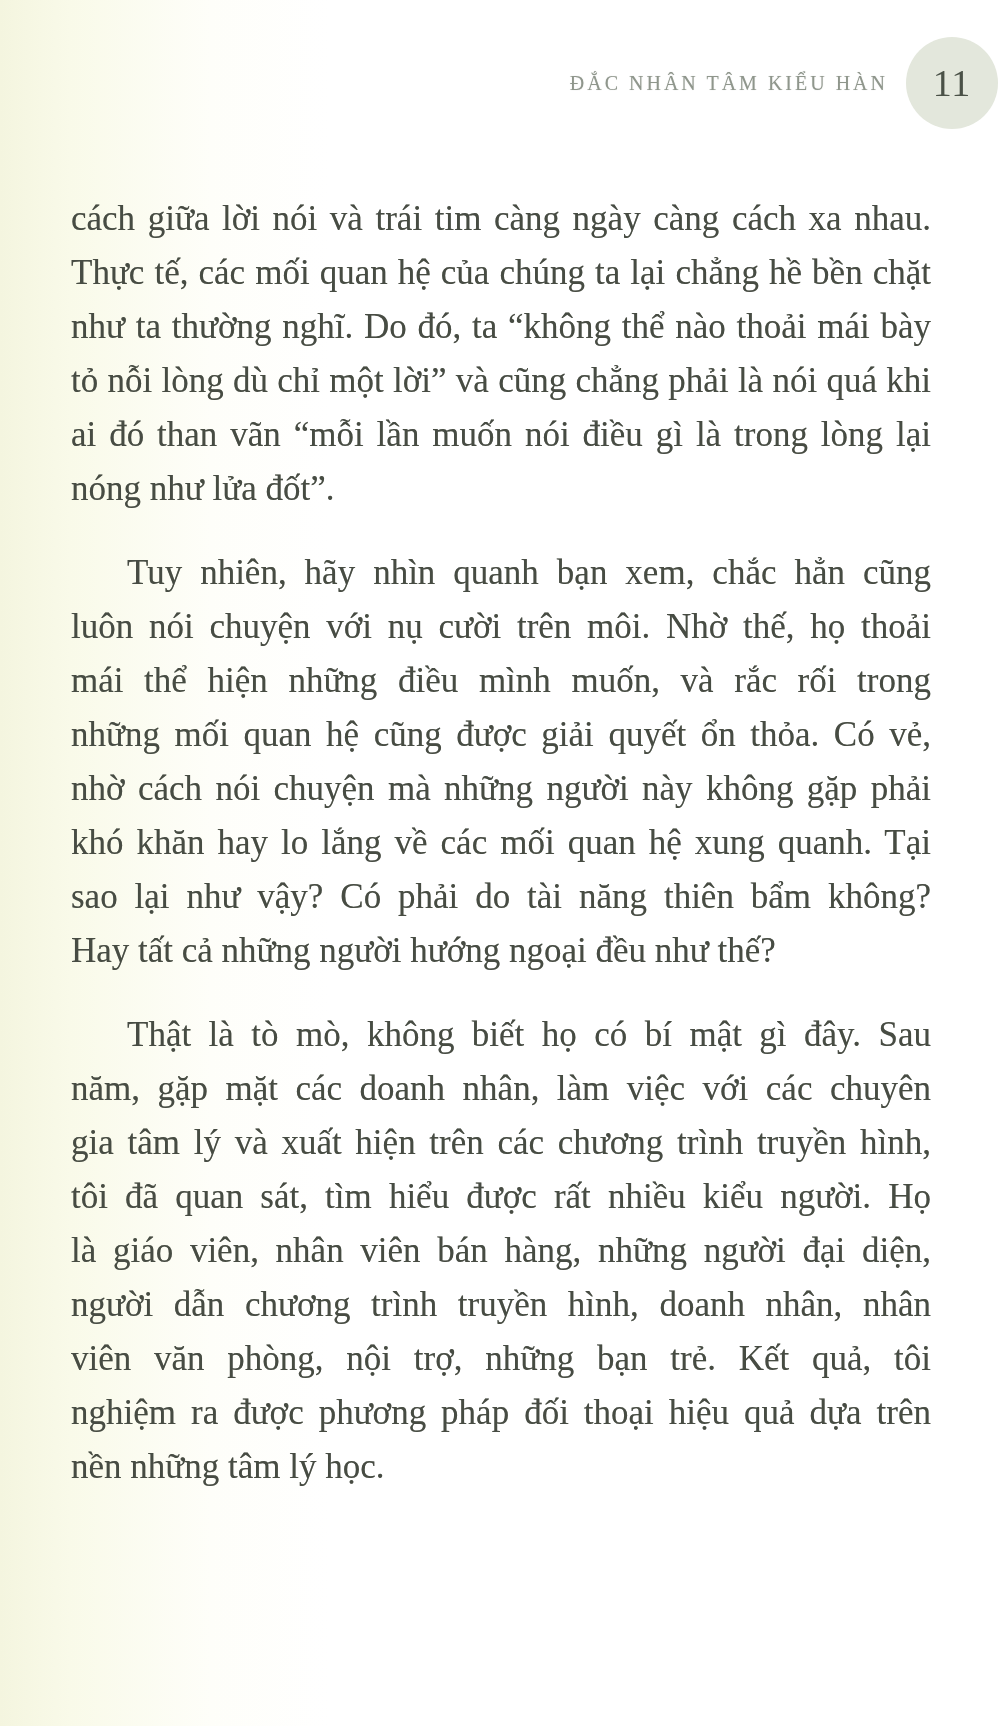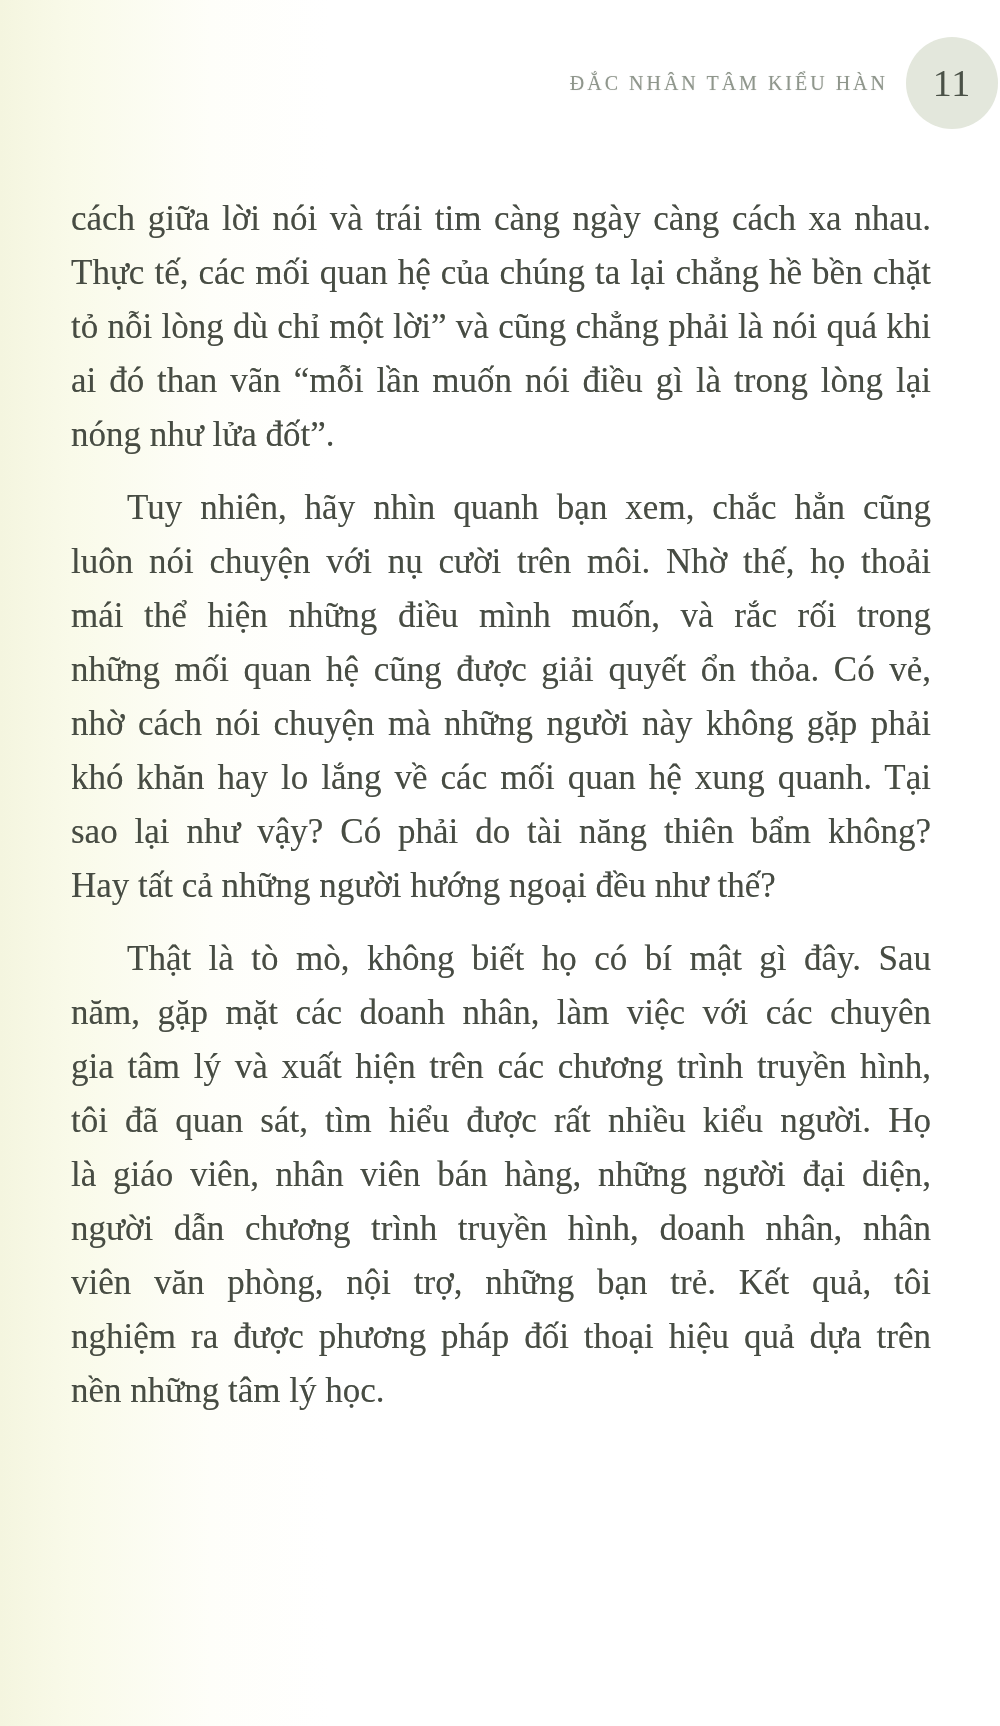--- a/index.html
+++ b/index.html
@@ -54,21 +54,21 @@
   .text-block {
     position: absolute;
     top: 192px;
     left: 71px;
     width: 860px;
     color: var(--ink);
     font-size: 35px;
     line-height: 54px;
     text-shadow: 0 0 0.6px rgba(70,75,64,0.45);
   }
-  .para + .para { margin-top: 19px; }
+  .para + .para { margin-top: 30px; }
   .line {
     text-align: justify;
     text-align-last: justify;
     white-space: normal;
   }
   .line.last { text-align-last: left; }
   .line.indent { padding-left: 56px; }
 </style>
 </head>
 <body>
@@ -78,20 +78,21 @@
   <div class="running-head">ĐẮC NHÂN TÂM KIỂU HÀN</div>
 
   <div class="page-badge">
     <span>11</span>
   </div>
 
   <div class="text-block">
       <div class="para">
         <div class="line">cách giữa lời nói và trái tim càng ngày càng cách xa nhau.</div>
         <div class="line">Thực tế, các mối quan hệ của chúng ta lại chẳng hề bền chặt</div>
+        <div class="line">như ta thường nghĩ. Do đó, ta “không thể nào thoải mái bày</div>
         <div class="line">tỏ nỗi lòng dù chỉ một lời” và cũng chẳng phải là nói quá khi</div>
         <div class="line">ai đó than vãn “mỗi lần muốn nói điều gì là trong lòng lại</div>
         <div class="line last">nóng như lửa đốt”.</div>
       </div>
       <div class="para">
         <div class="line indent">Tuy nhiên, hãy nhìn quanh bạn xem, chắc hẳn cũng</div>
         <div class="line">luôn nói chuyện với nụ cười trên môi. Nhờ thế, họ thoải</div>
         <div class="line">mái thể hiện những điều mình muốn, và rắc rối trong</div>
         <div class="line">những mối quan hệ cũng được giải quyết ổn thỏa. Có vẻ,</div>
         <div class="line">nhờ cách nói chuyện mà những người này không gặp phải</div>

